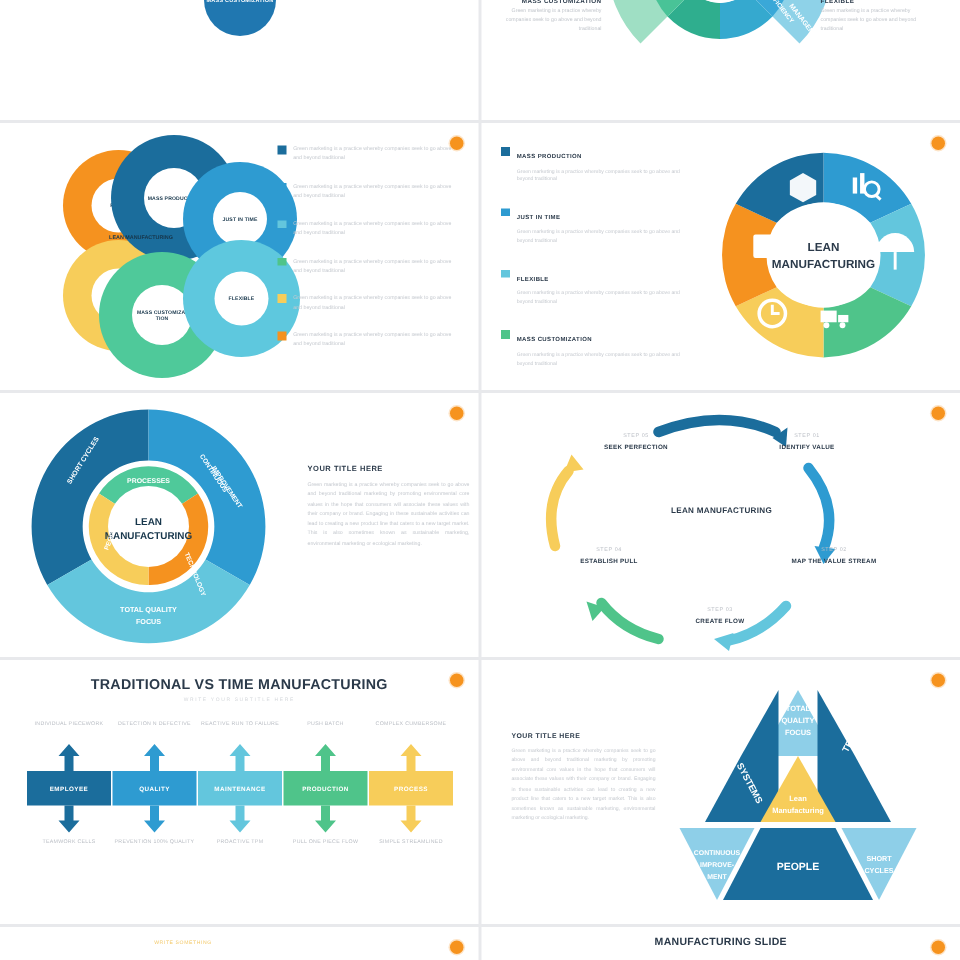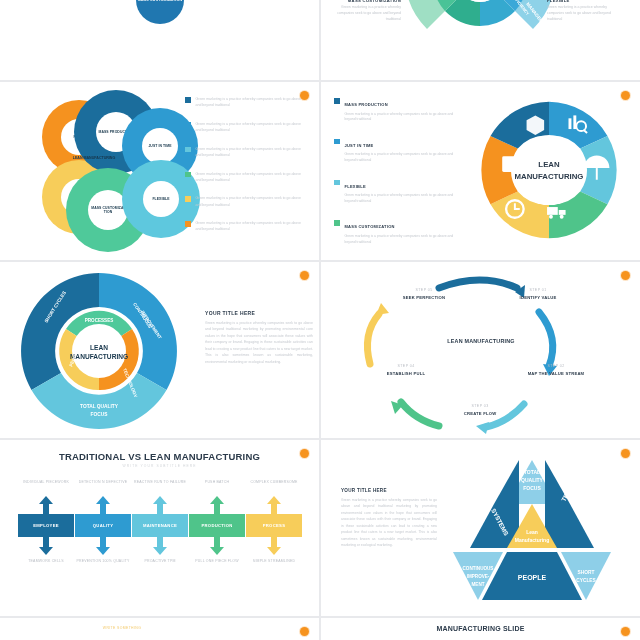--- a/index.html
+++ b/index.html
@@ -338,21 +338,21 @@
       <div class="stepItem" style="left:46px; top:22px;">
         <div class="n">STEP 05</div>
         <div class="t">SEEK PERFECTION</div>
       </div>
       <div class="stepCenter">LEAN MANUFACTURING</div>
     </div>
   </div>
 
   <div class="panel left r4">
     <div class="badge"></div>
-    <div class="r4title">TRADITIONAL VS LEAN MANUFACTURING</div>
+    <div class="r4title">TRADITIONAL VS TIME MANUFACTURING</div>
     <div class="r4sub">WRITE YOUR SUBTITLE HERE</div>
     <div class="colWrap">
 
       <div class="col" style="left:0px;">
         <div class="colTop">INDIVIDUAL PIECEWORK</div>
         <svg class="arrUp" viewBox="0 0 16 18" height="18">
             <path d="M8 0 l7 8 h-4 v10 h-6 V8 H1 z" fill="#1b6d9c"></path>
           </svg>
         <div class="boxBar" style="background:#1b6d9c">
             <span>EMPLOYEE</span>

